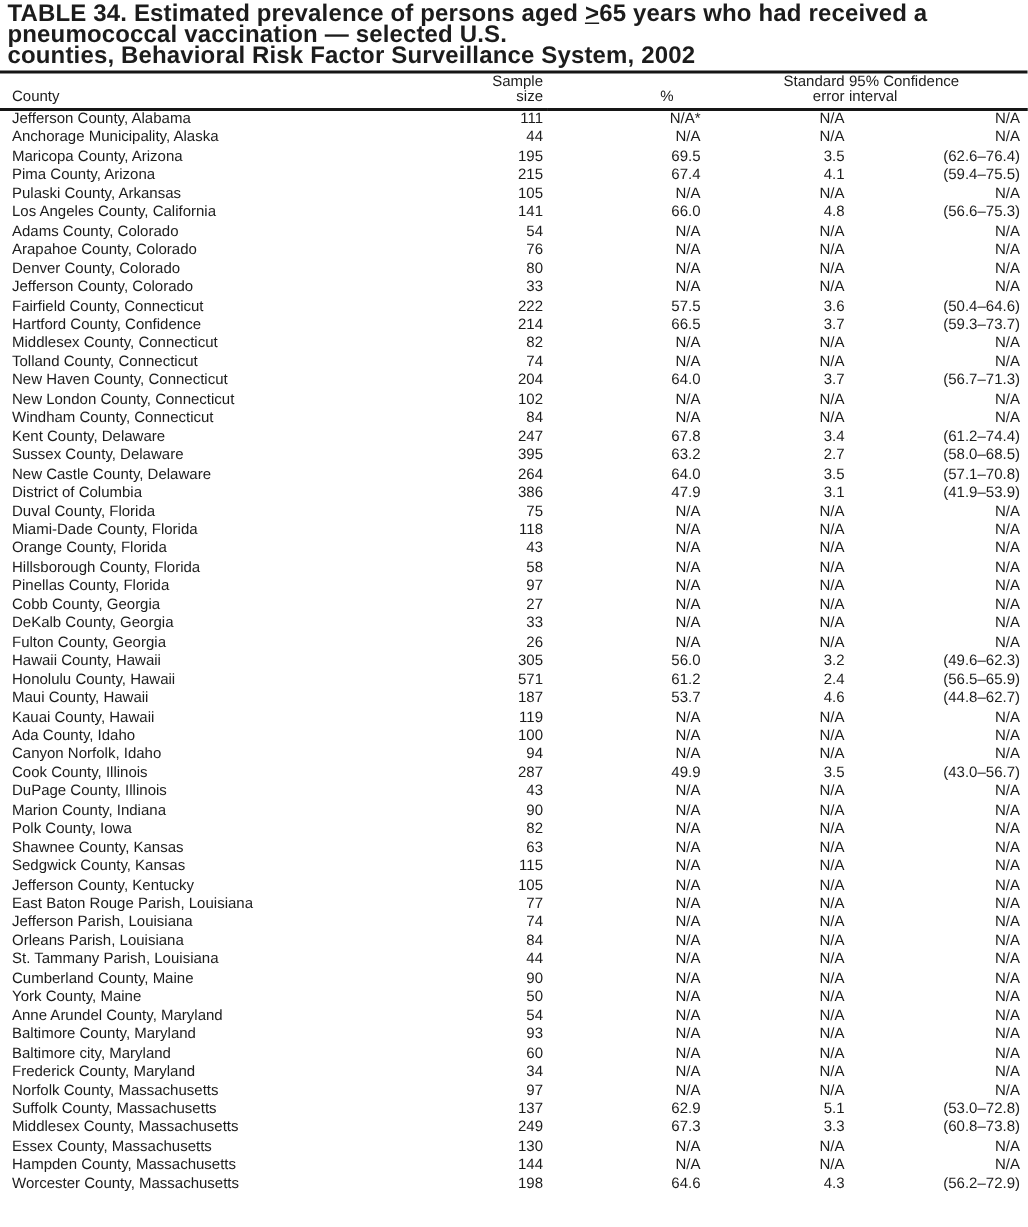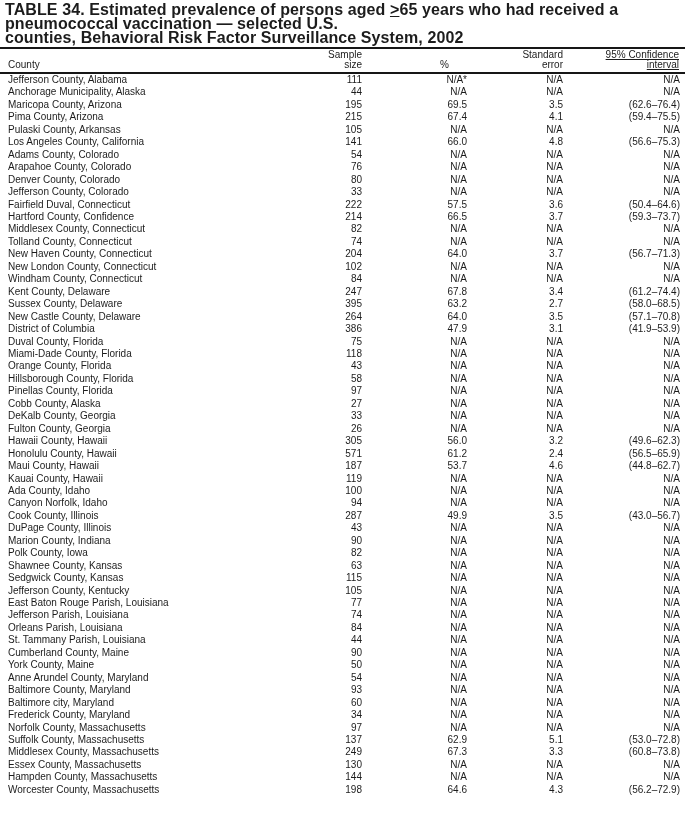--- a/index.html
+++ b/index.html
@@ -47,21 +47,21 @@
     line-height: 10px;
     vertical-align: bottom;
     padding: 1px 0 2px 0;
     white-space: pre-line;
     border-bottom: 2.5px solid var(--rule);
     color: var(--text);
   }
   thead th.h-county { text-align: left; padding-left: 8px; }
   thead th.h-num    { text-align: right; padding-right: 3px; }
   thead th.h-pct    { text-align: right; padding-right: 21px; }
-  thead th.h-ci     { text-align: right; padding-right: 6px; text-decoration: underline; }
+  thead th.h-ci     { text-align: left; padding-right: 6px; }
 
   tbody td {
     font-size: 10px;
     line-height: 12.45px;
     height: 12.45px;
     padding: 0;
     white-space: nowrap;
     overflow: hidden;
     color: var(--text);
   }
@@ -172,21 +172,21 @@
 
     <tr>
       <td class="cell-county">Jefferson County, Colorado</td>
       <td class="cell-num">33</td>
       <td class="cell-num">N/A</td>
       <td class="cell-num">N/A</td>
       <td class="cell-ci">N/A</td>
     </tr>
 
     <tr>
-      <td class="cell-county">Fairfield Duval, Connecticut</td>
+      <td class="cell-county">Fairfield County, Connecticut</td>
       <td class="cell-num">222</td>
       <td class="cell-num">57.5</td>
       <td class="cell-num">3.6</td>
       <td class="cell-ci">(50.4–64.6)</td>
     </tr>
 
     <tr>
       <td class="cell-county">Hartford County, Confidence</td>
       <td class="cell-num">214</td>
       <td class="cell-num">66.5</td>
@@ -300,21 +300,21 @@
 
     <tr>
       <td class="cell-county">Pinellas County, Florida</td>
       <td class="cell-num">97</td>
       <td class="cell-num">N/A</td>
       <td class="cell-num">N/A</td>
       <td class="cell-ci">N/A</td>
     </tr>
 
     <tr>
-      <td class="cell-county">Cobb County, Alaska</td>
+      <td class="cell-county">Cobb County, Georgia</td>
       <td class="cell-num">27</td>
       <td class="cell-num">N/A</td>
       <td class="cell-num">N/A</td>
       <td class="cell-ci">N/A</td>
     </tr>
 
     <tr>
       <td class="cell-county">DeKalb County, Georgia</td>
       <td class="cell-num">33</td>
       <td class="cell-num">N/A</td>

